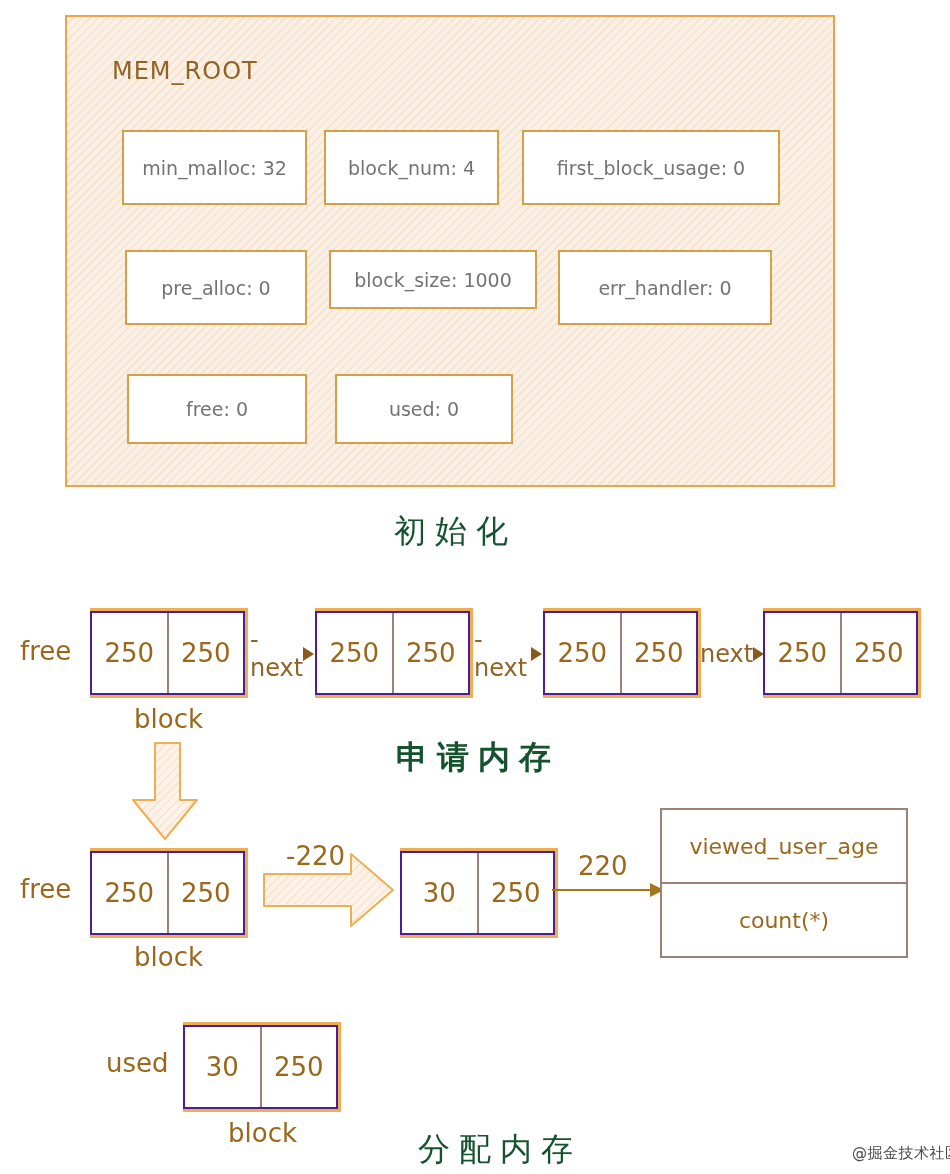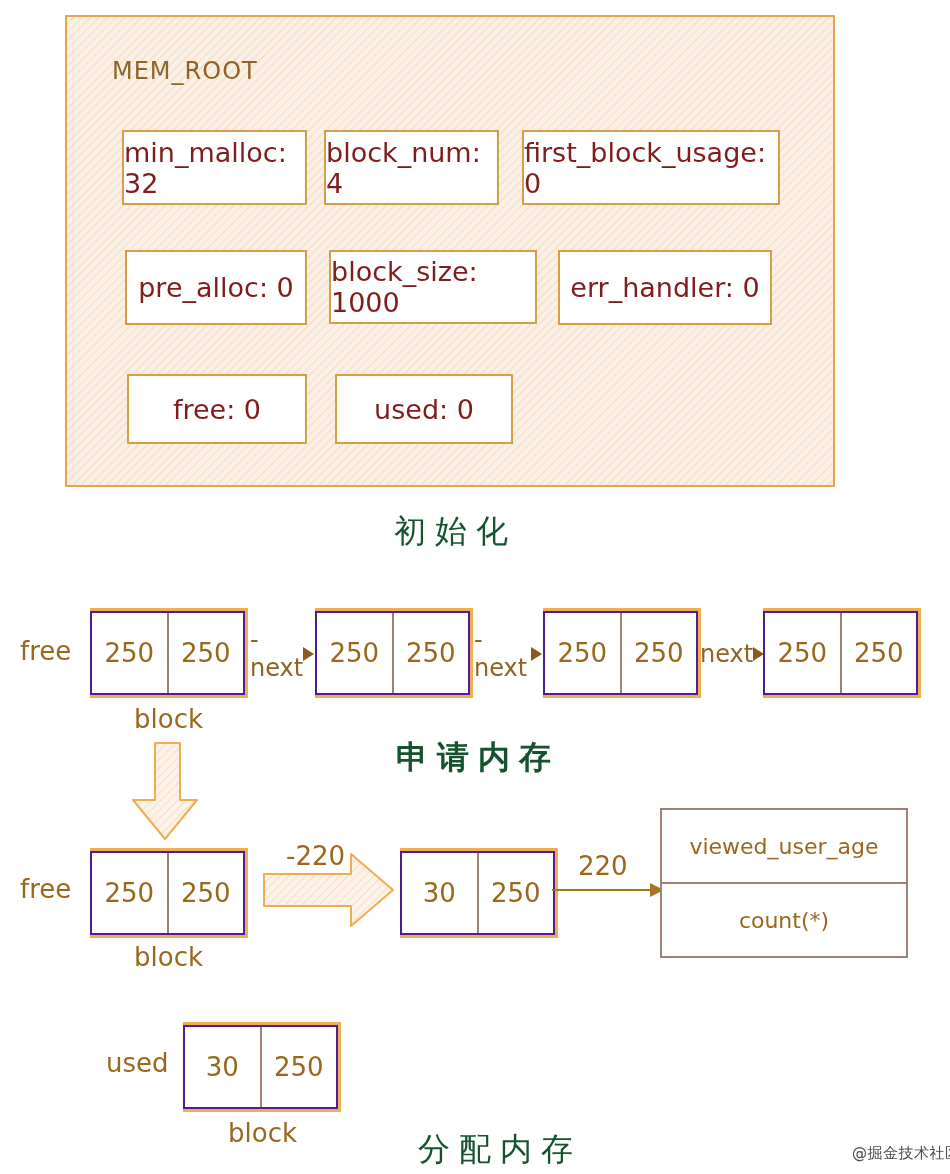--- a/index.html
+++ b/index.html
@@ -11,21 +11,21 @@
   .panel{
     position:absolute;left:65px;top:15px;width:770px;height:472px;
     border:2px solid #E9A54A;box-sizing:border-box;
     background:repeating-linear-gradient(135deg,#FBF0E5 0px,#FBF0E5 4px,#F6E5D3 4px,#F6E5D3 6px);
   }
   .panel-title{
     position:absolute;left:45px;top:40px;font-size:24px;letter-spacing:1px;color:#8F6425;
   }
   .field{
     position:absolute;background:#ffffff;border:2px solid #D59F48;box-sizing:border-box;
-    display:flex;align-items:center;justify-content:center;font-size:27px;color:#7f1d1d;
+    display:flex;align-items:center;justify-content:center;font-size:19px;color:#737373;
   }
   
   .caption{
     position:absolute;font-family:"DejaVu Serif","Liberation Serif",serif;
     font-size:32px;color:#14532d;letter-spacing:9px;white-space:nowrap;
   }
   
   .node-wrap{
     position:absolute;width:158px;height:90px;box-sizing:border-box;
     border:3px solid #EFAE51;border-left:none;background:#EFAE51;
@@ -80,21 +80,21 @@
       </pattern>
     </defs>
   </svg>
 
   <div class="panel">
     <div class="panel-title">MEM_ROOT</div>
     <div class="field" style="left:55px;top:113px;width:185px;height:75px;">min_malloc: 32</div>
     <div class="field" style="left:257px;top:113px;width:175px;height:75px;">block_num: 4</div>
     <div class="field" style="left:455px;top:113px;width:258px;height:75px;">first_block_usage: 0</div>
     <div class="field" style="left:58px;top:233px;width:182px;height:75px;">pre_alloc: 0</div>
-    <div class="field" style="left:262px;top:233px;width:208px;height:74px;">block_size: 1000</div>
+    <div class="field" style="left:262px;top:233px;width:208px;height:59px;">block_size: 1000</div>
     <div class="field" style="left:491px;top:233px;width:214px;height:75px;">err_handler: 0</div>
     <div class="field" style="left:60px;top:357px;width:180px;height:70px;">free: 0</div>
     <div class="field" style="left:268px;top:357px;width:178px;height:70px;">used: 0</div>
   </div>
 
   <div class="caption" style="left:394px;top:510px;">初始化</div>
 
   <div class="lbl" style="left:20px;top:636px;">free</div>
 
   <div class="node-wrap" style="left:90px;top:608px;">

